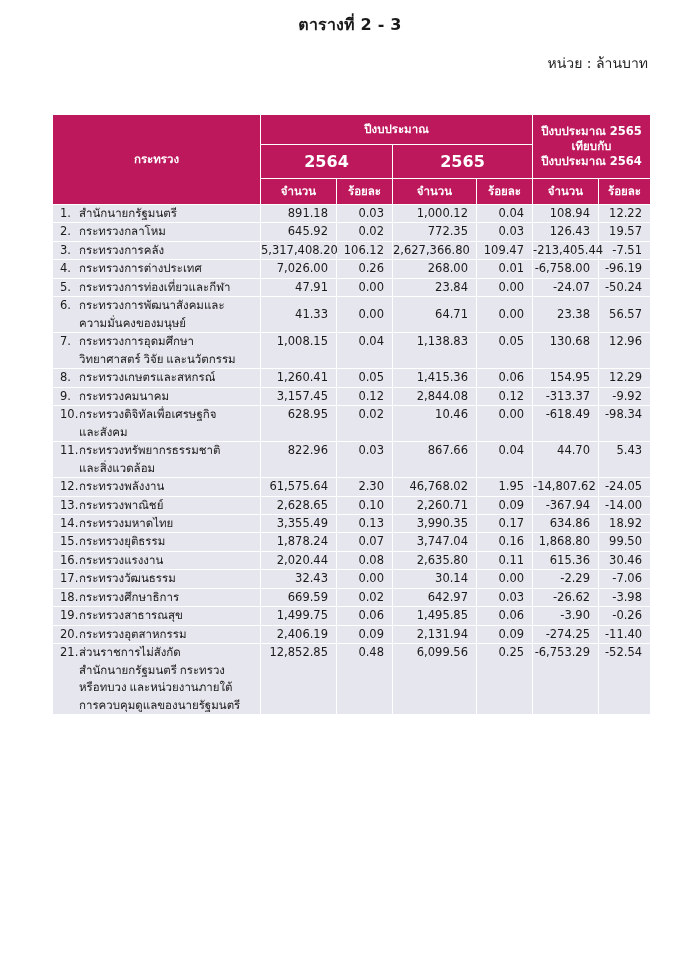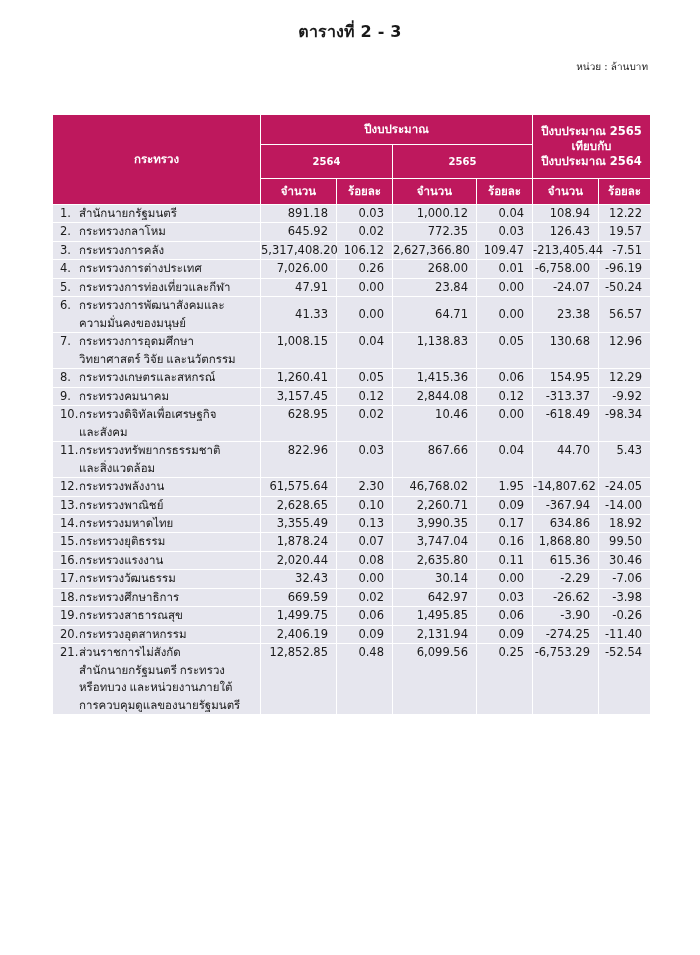--- a/index.html
+++ b/index.html
@@ -9,36 +9,36 @@
     background: #ffffff;
     font-family: "DejaVu Sans", "Liberation Sans", sans-serif;
   }
   .page {
     position: relative;
     width: 700px; height: 955px;
     background: #ffffff;
     overflow: hidden;
   }
   .title-block {
-    padding-top: 20px;
+    padding-top: 13px;
     text-align: center;
   }
   .title-line {
     font-size: 16px;
     font-weight: bold;
     color: #1a1a1a;
     letter-spacing: 0.2px;
     line-height: 1.45;
   }
   .title-line.sub { margin-top: 6px; font-size: 16px; }
   .unit-row {
     margin-top: 16px;
     padding-right: 52px;
     text-align: right;
-    font-size: 10px;
+    font-size: 14px;
     color: #222;
   }
   table.budget {
     position: absolute;
     left: 52px;
     top: 114px;
     width: 598px;
     border-collapse: collapse;
     table-layout: fixed;
   }
@@ -55,21 +55,21 @@
     vertical-align: middle;
     line-height: 1.35;
     padding: 4px 2px;
     border: 1px solid #3a6090;
   }
   thead th.ministry-head {
     vertical-align: middle;
     padding: 0 4px;
   }
   thead th.fy-group { height: 30px; }
-  thead th.yr { height: 34px; font-size: 10px; }
+  thead th.yr { height: 34px; font-size: 16px; }
   thead th.sub { height: 26px; }
   thead th.cmp {
     line-height: 1.3;
     padding: 5px 3px;
   }
   tbody td {
     background: #e6e6ee;
     border: 1px solid #ffffff;
     font-size: 11.5px;
     color: #1a1a1a;

